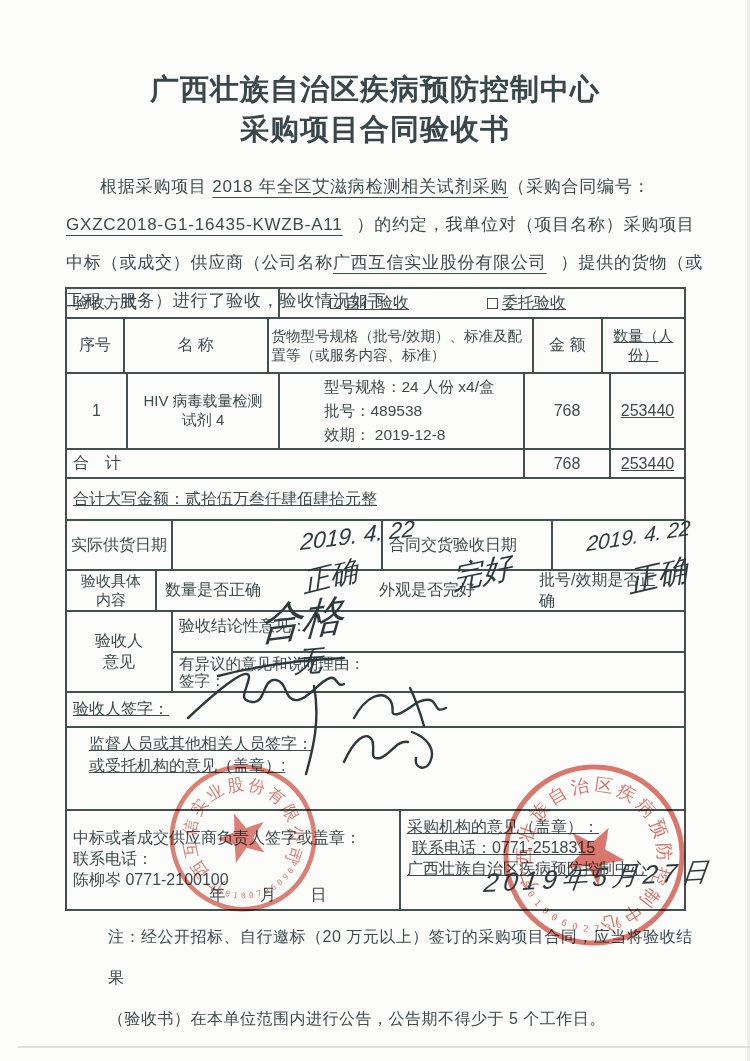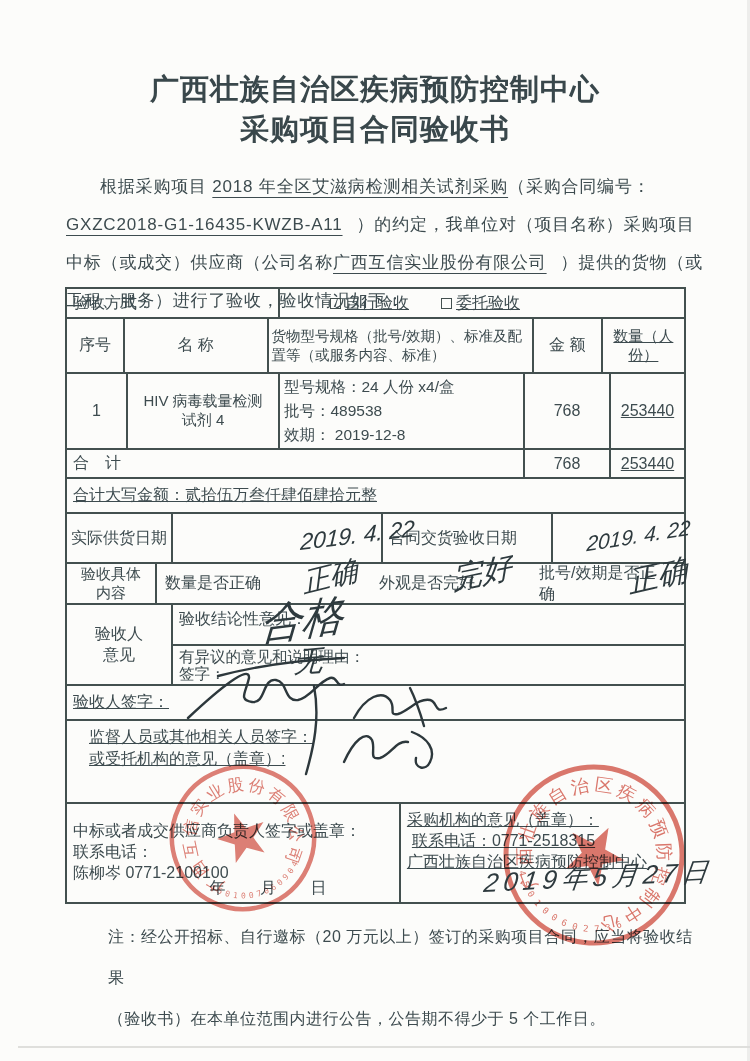--- a/index.html
+++ b/index.html
@@ -24,21 +24,21 @@
   .u.pad{padding-right:14px;text-align:center;}
 
   
   #vtable{position:absolute;left:65px;top:287px;width:621px;box-sizing:border-box;
     border:2px solid var(--bd);font-size:16px;}
   .trow{display:flex;border-bottom:2px solid var(--bd);box-sizing:border-box;}
   .trow:last-child{border-bottom:none;}
   .cell{box-sizing:border-box;border-right:2px solid var(--bd);overflow:hidden;
     display:flex;align-items:center;}
   .cell:last-child{border-right:none;text-decoration:underline;}
-  .cell.top{align-items:flex-start;}
+  .cell.top{align-items:flex-start;padding-left:40px;}
   .ctr{justify-content:center;text-align:center;}
   .pl{padding-left:6px;}
   .lines{display:block;padding:3px 5px;}
   .chk{display:inline-block;width:9px;height:9px;border:1.5px solid var(--bd);
     margin-right:4px;vertical-align:middle;}
   .spec-line{display:block;line-height:24px;padding-left:4px;font-size:15.5px;}
   .hdr-spec{font-size:14.5px;line-height:19px;padding:2px 3px;}
   .small{font-size:15px;}
 
   
@@ -67,21 +67,21 @@
     <div><span>中标（或成交）供应商（公司名称</span><span class="u pad">广西互信实业股份有限公司</span><span>）提供的货物（或</span></div>
     <div><span>工程、服务）进行了验收，验收情况如下：</span></div>
   </div>
 
   <div id="vtable">
 
     <div class="trow" style="height:30px">
       <div class="cell pl" style="width:213px">验收方式：</div>
       <div class="cell" style="width:404px">
         <span style="margin-left:50px"><span class="chk"></span><span>自行验收</span></span>
-        <span style="margin-left:32px"><span class="chk"></span><span>委托验收</span></span>
+        <span style="margin-left:78px"><span class="chk"></span><span>委托验收</span></span>
       </div>
     </div>
 
     <div class="trow" style="height:55px">
       <div class="cell ctr" style="width:61px">序号</div>
       <div class="cell ctr" style="width:152px">名 称</div>
       <div class="cell hdr-spec" style="width:280px">货物型号规格（批号/效期）、标准及配置等（或服务内容、标准）</div>
       <div class="cell ctr" style="width:73px">金 额</div>
       <div class="cell ctr small" style="width:86px">数量（人份）</div>
     </div>
@@ -101,21 +101,21 @@
       <div class="cell ctr" style="width:86px">768</div>
       <div class="cell ctr" style="width:73px">253440</div>
     </div>
 
     <div class="trow" style="height:29px">
       <div class="cell pl" style="width:458px">合　计</div>
       <div class="cell ctr" style="width:86px">768</div>
       <div class="cell ctr" style="width:73px">253440</div>
     </div>
 
-    <div class="trow" style="height:35px">
+    <div class="trow" style="height:42px">
       <div class="cell pl" style="width:617px">合计大写金额：贰拾伍万叁仟肆佰肆拾元整</div>
     </div>
 
     <div class="trow" style="height:50px">
       <div class="cell ctr" style="width:106px">实际供货日期</div>
       <div class="cell" style="width:210px"></div>
       <div class="cell pl" style="width:170px">合同交货验收日期</div>
       <div class="cell" style="width:131px"></div>
     </div>
 

